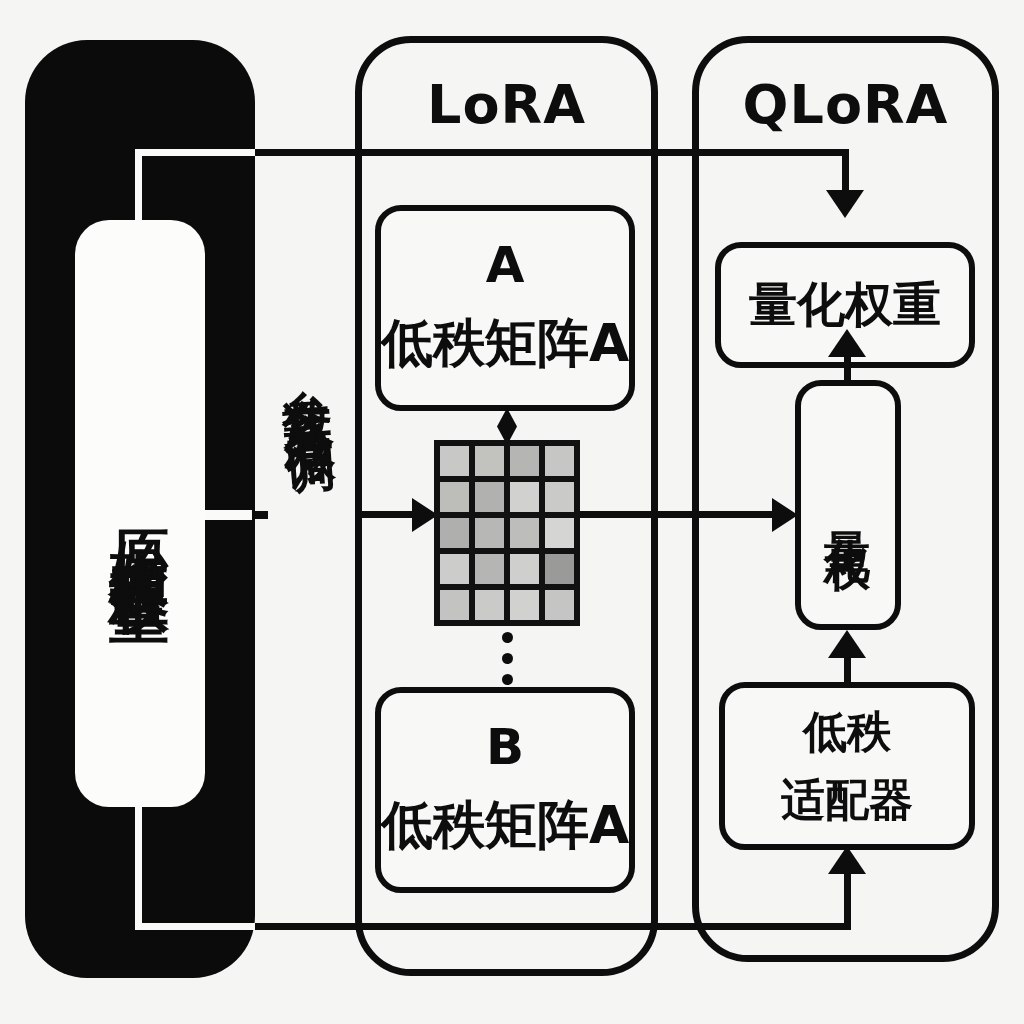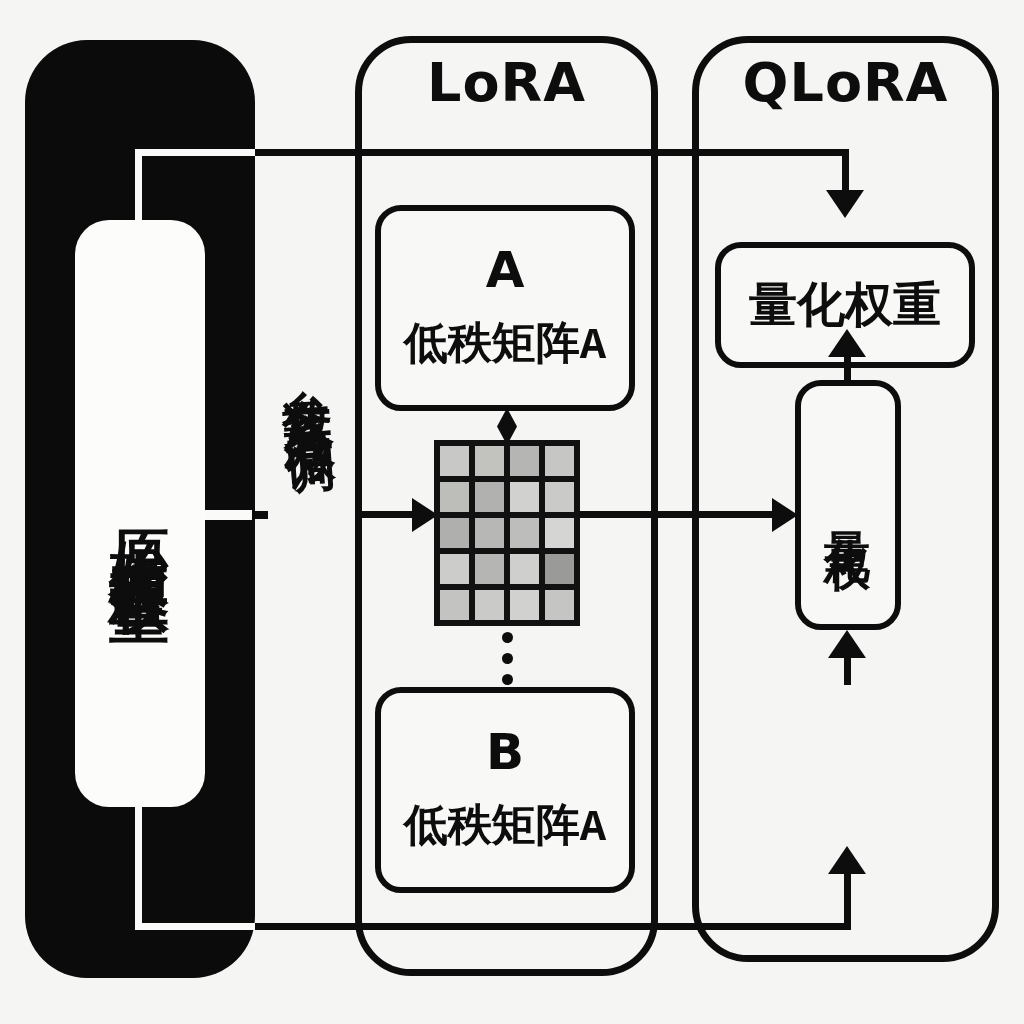--- a/index.html
+++ b/index.html
@@ -20,29 +20,29 @@
 
   .vtext { writing-mode:vertical-rl; text-orientation:upright; line-height:1; }
   .orig-label { font-size:60px; letter-spacing:9px; }
 
   .peft { position:absolute; left:258px; top:350px; width:72px; text-align:center;
     font-size:50px; letter-spacing:11px; transform:rotate(-4deg); }
 
   
   .panel { position:absolute; border:7px solid #0d0d0d; border-radius:56px;
     box-sizing:border-box; background:transparent; }
-  .panel-title { position:absolute; top:8px; left:0; width:100%; text-align:center;
+  .panel-title { position:absolute; top:30px; left:0; width:100%; text-align:center;
     font-size:54px; letter-spacing:1px; }
 
   
   .node { position:absolute; border:6px solid #0d0d0d; border-radius:26px;
     box-sizing:border-box; background:#f8f8f6; display:flex; flex-direction:column;
     align-items:center; justify-content:center; text-align:center; }
   .letter { font-size:50px; line-height:1.1; }
-  .ab-label { font-size:44px; margin-top:16px; white-space:nowrap;font-family:Liberation Mono, monospace; }
+  .ab-label { font-size:52px; margin-top:16px; white-space:nowrap; }
   .qw-label { font-size:48px; white-space:nowrap; }
   .qwv-label { font-size:46px; letter-spacing:7px; }
   .lra-line { font-size:44px; line-height:1.55; white-space:nowrap; }
 
   
   .matrix { position:absolute; left:434px; top:440px; width:146px; height:186px;
     background:#111; box-sizing:border-box; padding:6px;
     display:grid; grid-template-columns:repeat(4,1fr); gap:6px; }
   .cell { width:100%; height:100%; }
 
@@ -149,14 +149,18 @@
   <div class="line" style="left:844px; top:356px; width:7px; height:27px;"></div>
   <div class="arr-up" style="left:828px; top:329px;"></div>
 
   <div class="node" style="left:795px; top:380px; width:106px; height:250px;">
     <span class="vtext qwv-label">量化权</span>
   </div>
 
   <div class="line" style="left:844px; top:657px; width:7px; height:28px;"></div>
   <div class="arr-up" style="left:828px; top:630px;"></div>
 
+  <div class="node" style="left:719px; top:682px; width:256px; height:168px;">
+    <span class="lra-line">低秩</span>
+    <span class="lra-line">适配器</span>
+  </div>
 
 </div>
 
 </body></html>

